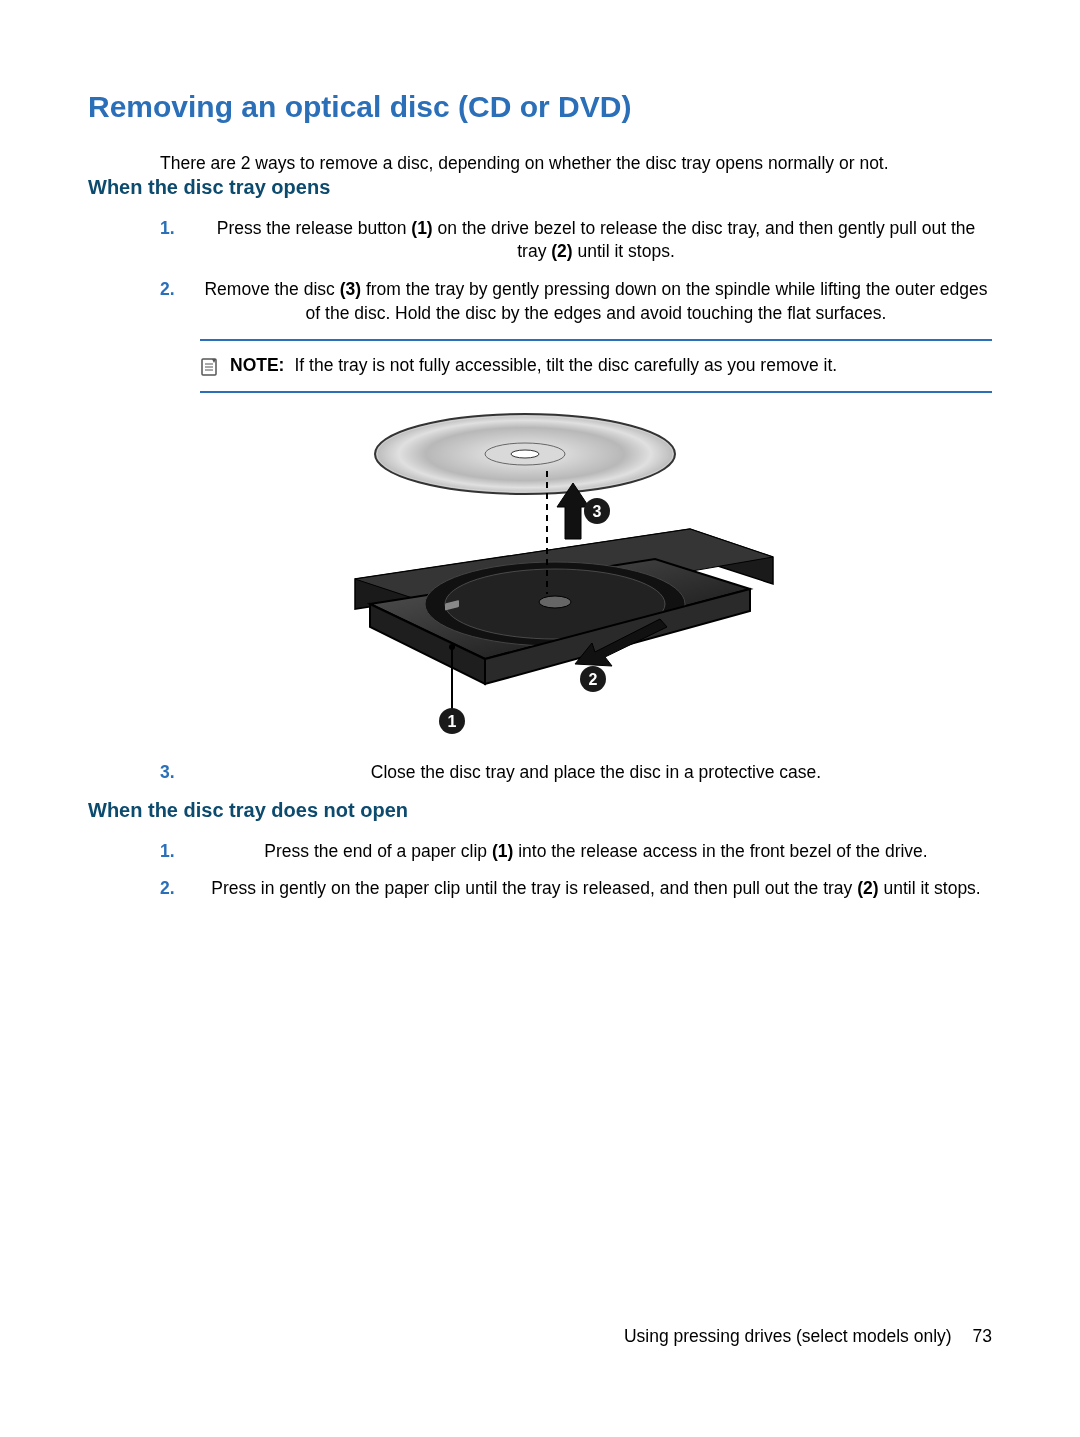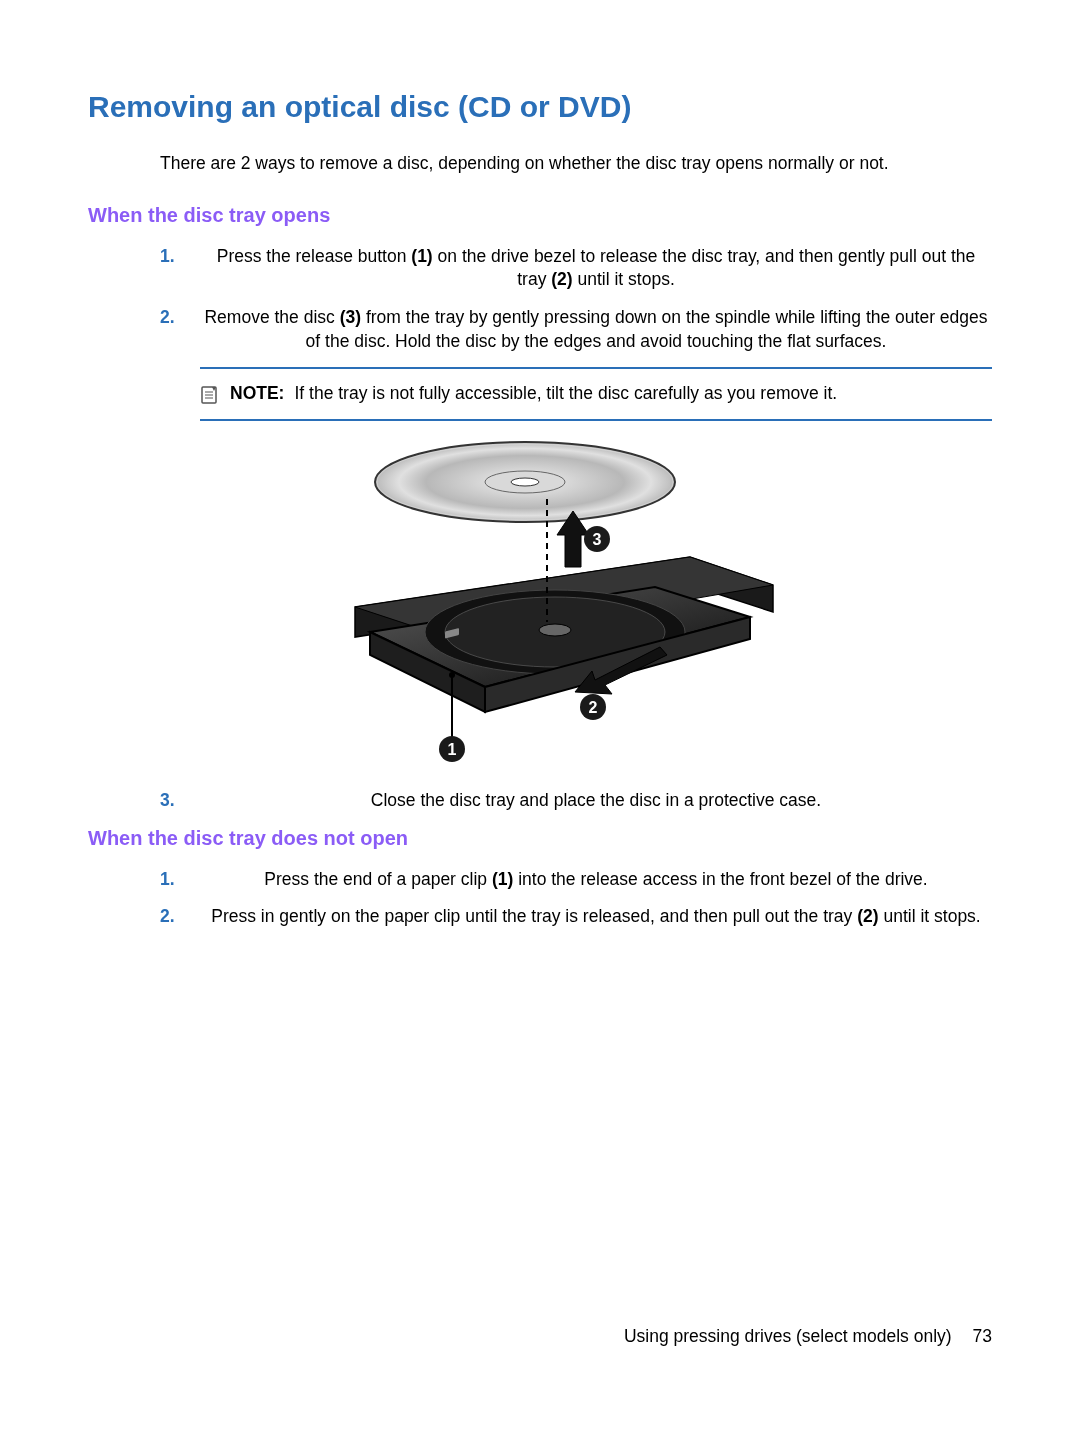--- a/index.html
+++ b/index.html
@@ -16,25 +16,24 @@
     }
     .h1 {
       color: #2a6fb8;
       font-size: 30px;
       font-weight: bold;
       margin-bottom: 28px;
     }
     .intro {
       font-size: 17.5px;
       margin-left: 72px;
-      margin-bottom: 28px;
       line-height: 1.35;
     }
     .h2 {
-      color: #8b5cf6;
+      color: #0c4a6e;
       font-size: 20px;
       font-weight: bold;
       margin-bottom: 18px;
     }
     .ol {
       margin-left: 72px;
     }
     .li {
       display: flex;
       margin-bottom: 14px;

